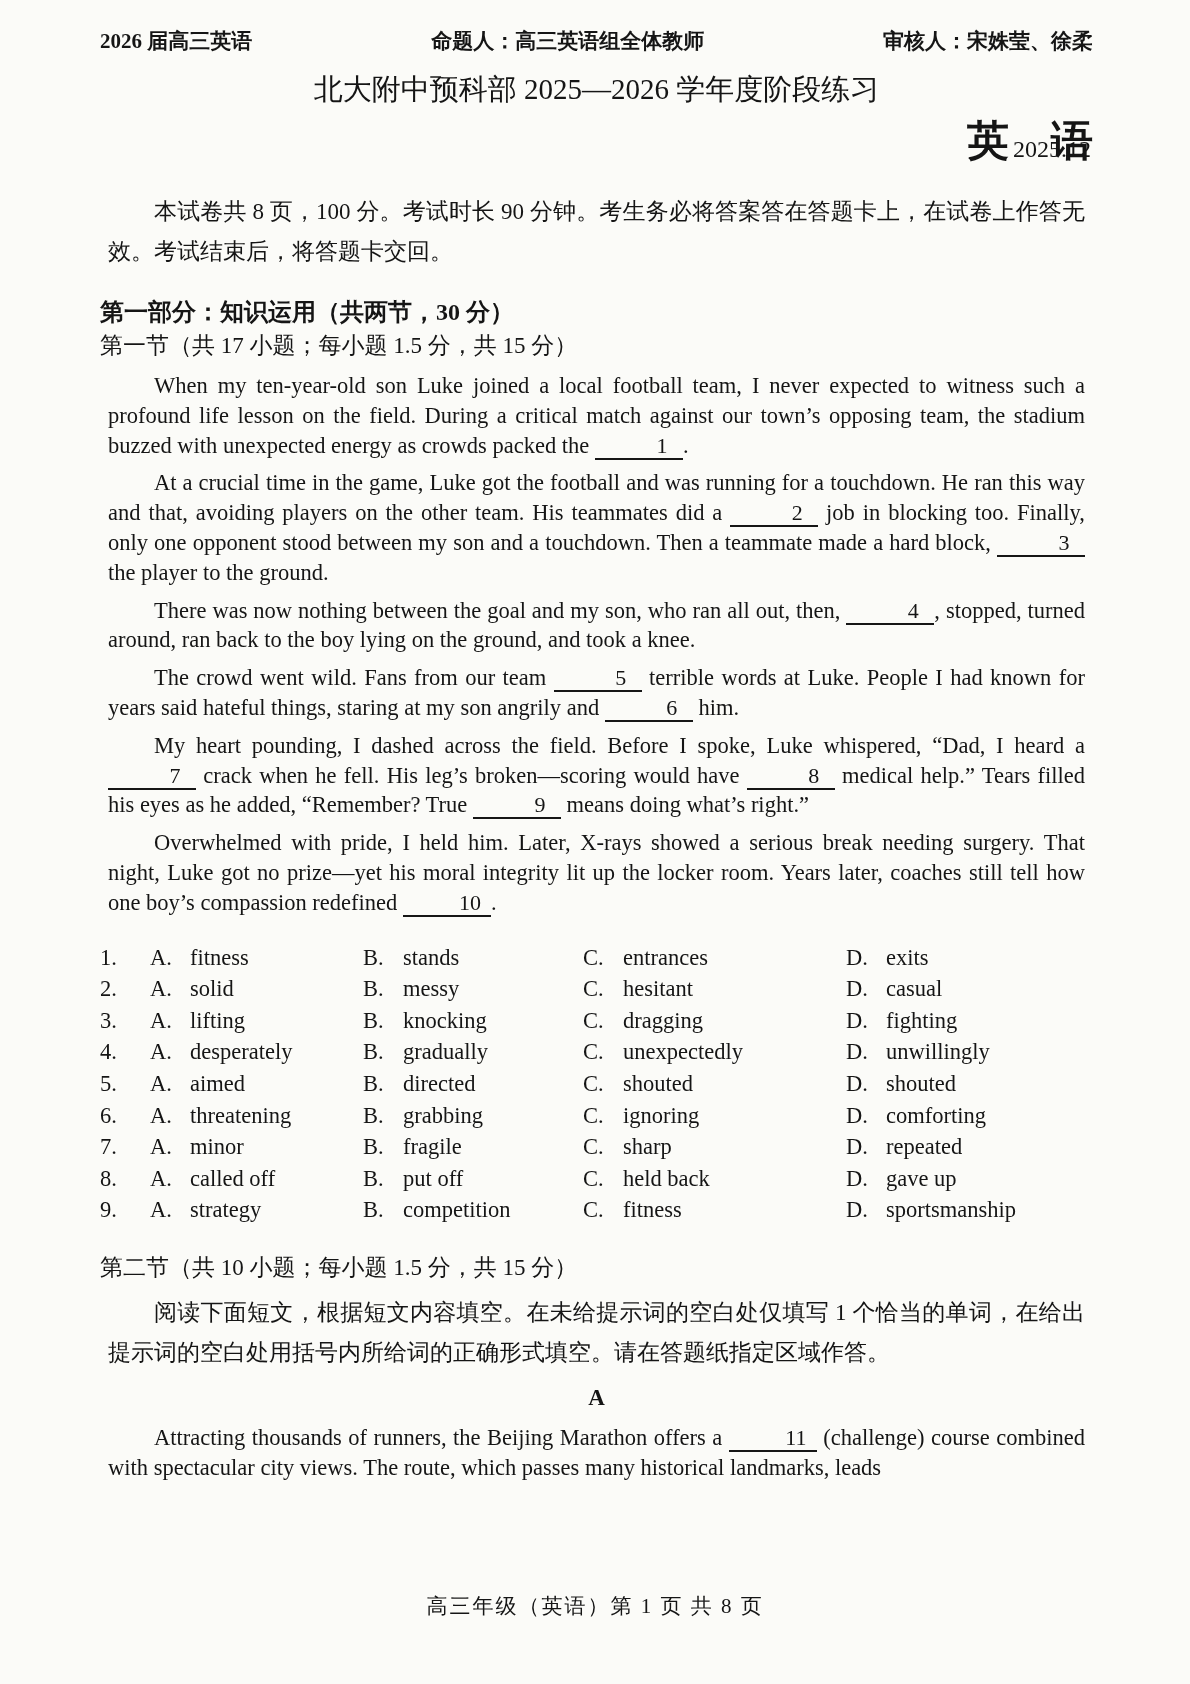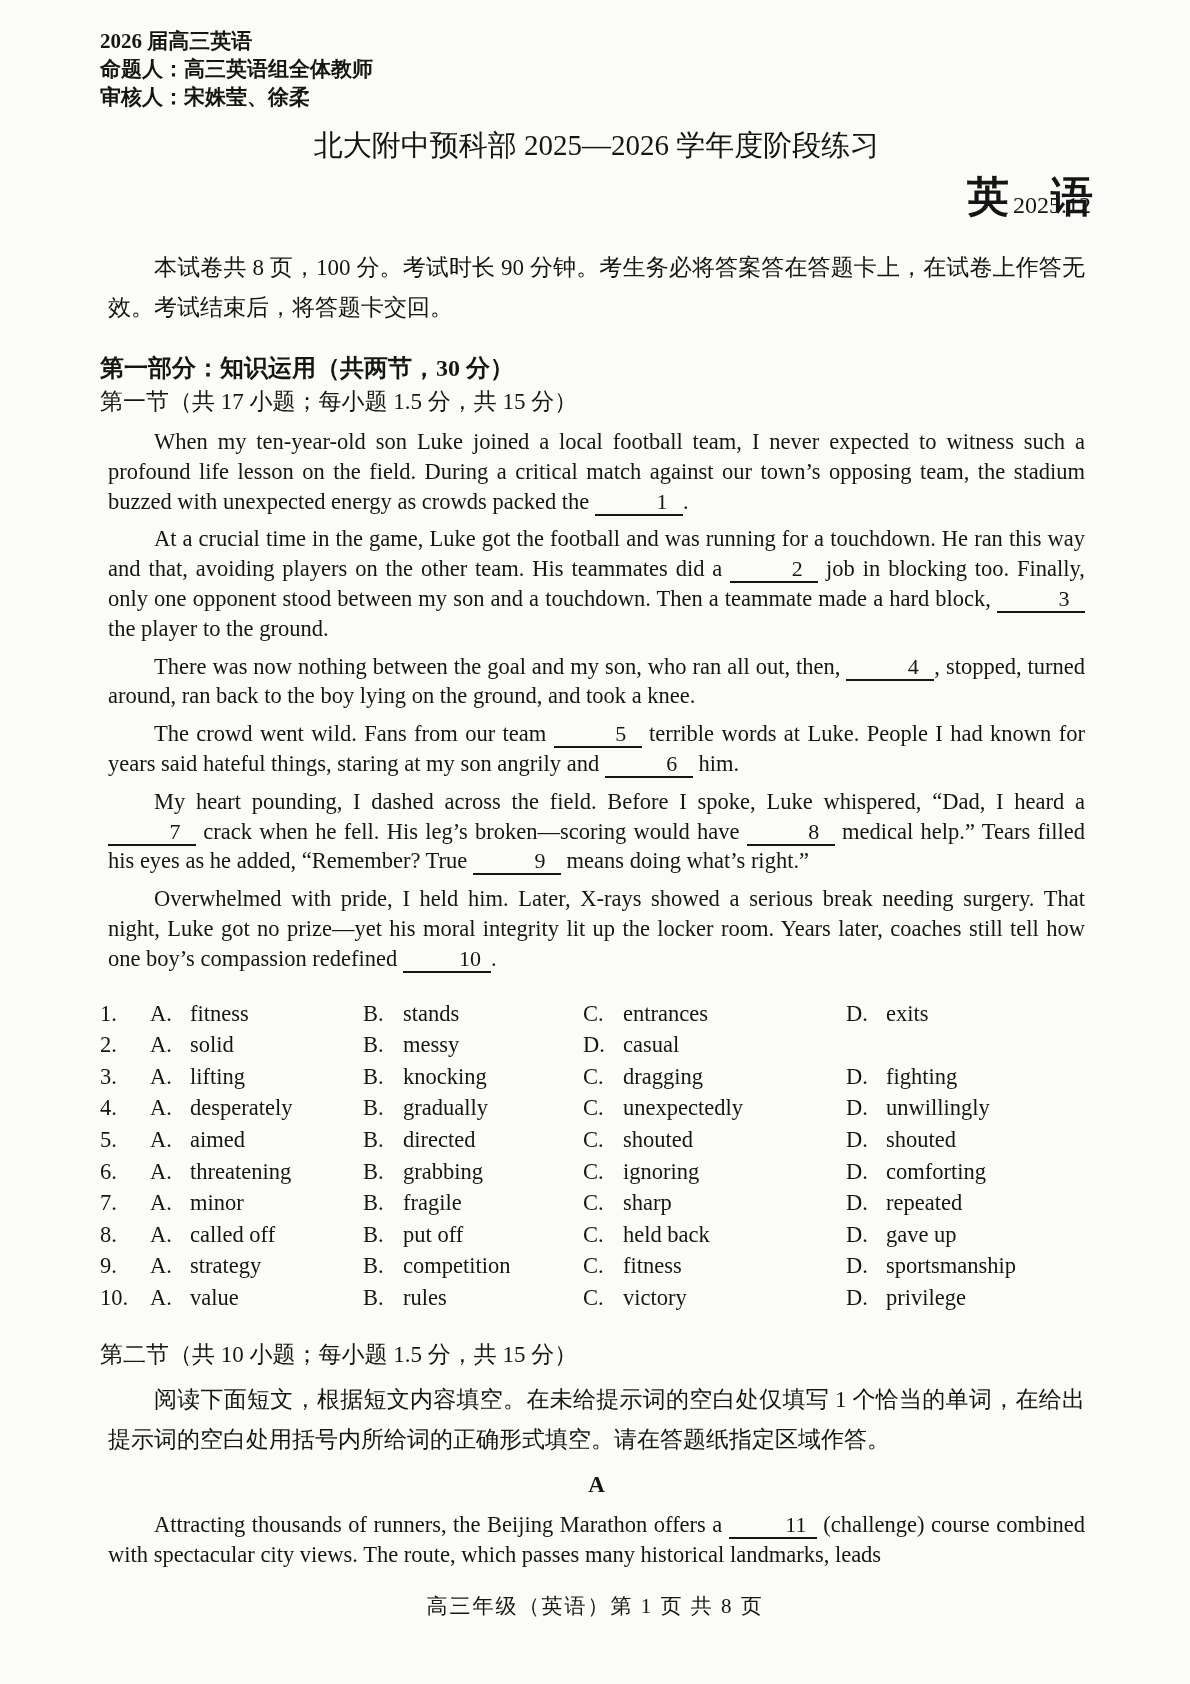--- a/index.html
+++ b/index.html
@@ -13,21 +13,21 @@
   }
   .page{
     box-sizing:border-box;
     width:1190px;height:1684px;
     padding:27px 97px 0 100px;
     position:relative;
   }
   
   .meta-row{
     display:flex;justify-content:space-between;align-items:flex-start;
-    font-size:21px;font-weight:bold;flex-direction:column;
+    font-size:21px;font-weight:bold;
   }
   
   .title-line{
     text-align:center;
     font-size:29px;font-weight:normal;
     margin-top:15px;
   }
   .subject-row{position:relative;text-align:right;margin-top:3px;height:56px;}
   .subject{font-size:42px;font-weight:bold;line-height:56px;}
   .exam-date{position:absolute;right:2px;bottom:6px;font-size:24px;font-weight:normal;}
@@ -110,20 +110,21 @@
         <span>1.</span>
         <span class="opt-cell"><span class="opt-label">A.</span><span>fitness</span></span>
         <span class="opt-cell"><span class="opt-label">B.</span><span>stands</span></span>
         <span class="opt-cell"><span class="opt-label">C.</span><span>entrances</span></span>
         <span class="opt-cell"><span class="opt-label">D.</span><span>exits</span></span>
       </div>
       <div class="opt-row">
         <span>2.</span>
         <span class="opt-cell"><span class="opt-label">A.</span><span>solid</span></span>
         <span class="opt-cell"><span class="opt-label">B.</span><span>messy</span></span>
+        <span class="opt-cell"><span class="opt-label">C.</span><span>hesitant</span></span>
         <span class="opt-cell"><span class="opt-label">D.</span><span>casual</span></span>
       </div>
       <div class="opt-row">
         <span>3.</span>
         <span class="opt-cell"><span class="opt-label">A.</span><span>lifting</span></span>
         <span class="opt-cell"><span class="opt-label">B.</span><span>knocking</span></span>
         <span class="opt-cell"><span class="opt-label">C.</span><span>dragging</span></span>
         <span class="opt-cell"><span class="opt-label">D.</span><span>fighting</span></span>
       </div>
       <div class="opt-row">
@@ -161,27 +162,20 @@
         <span class="opt-cell"><span class="opt-label">C.</span><span>held back</span></span>
         <span class="opt-cell"><span class="opt-label">D.</span><span>gave up</span></span>
       </div>
       <div class="opt-row">
         <span>9.</span>
         <span class="opt-cell"><span class="opt-label">A.</span><span>strategy</span></span>
         <span class="opt-cell"><span class="opt-label">B.</span><span>competition</span></span>
         <span class="opt-cell"><span class="opt-label">C.</span><span>fitness</span></span>
         <span class="opt-cell"><span class="opt-label">D.</span><span>sportsmanship</span></span>
       </div>
-      <div class="opt-row">
-        <span>10.</span>
-        <span class="opt-cell"><span class="opt-label">A.</span><span>value</span></span>
-        <span class="opt-cell"><span class="opt-label">B.</span><span>rules</span></span>
-        <span class="opt-cell"><span class="opt-label">C.</span><span>victory</span></span>
-        <span class="opt-cell"><span class="opt-label">D.</span><span>privilege</span></span>
-      </div>
     </div>
 
   <div class="sec2">
     <div class="section-heading">第二节（共 10 小题；每小题 1.5 分，共 15 分）</div>
     <p class="cn justify indent">阅读下面短文，根据短文内容填空。在未给提示词的空白处仅填写 1 个恰当的单词，在给出提示词的空白处用括号内所给词的正确形式填空。请在答题纸指定区域作答。</p>
     <div class="passage-label">A</div>
     <p class="en justify indent">Attracting thousands of runners, the Beijing Marathon offers a <span class="blank">11</span> (challenge) course combined with spectacular city views. The route, which passes many historical landmarks, leads</p>
   </div>
 
   <div class="footer">高三年级（英语）第 1 页 共 8 页</div>

